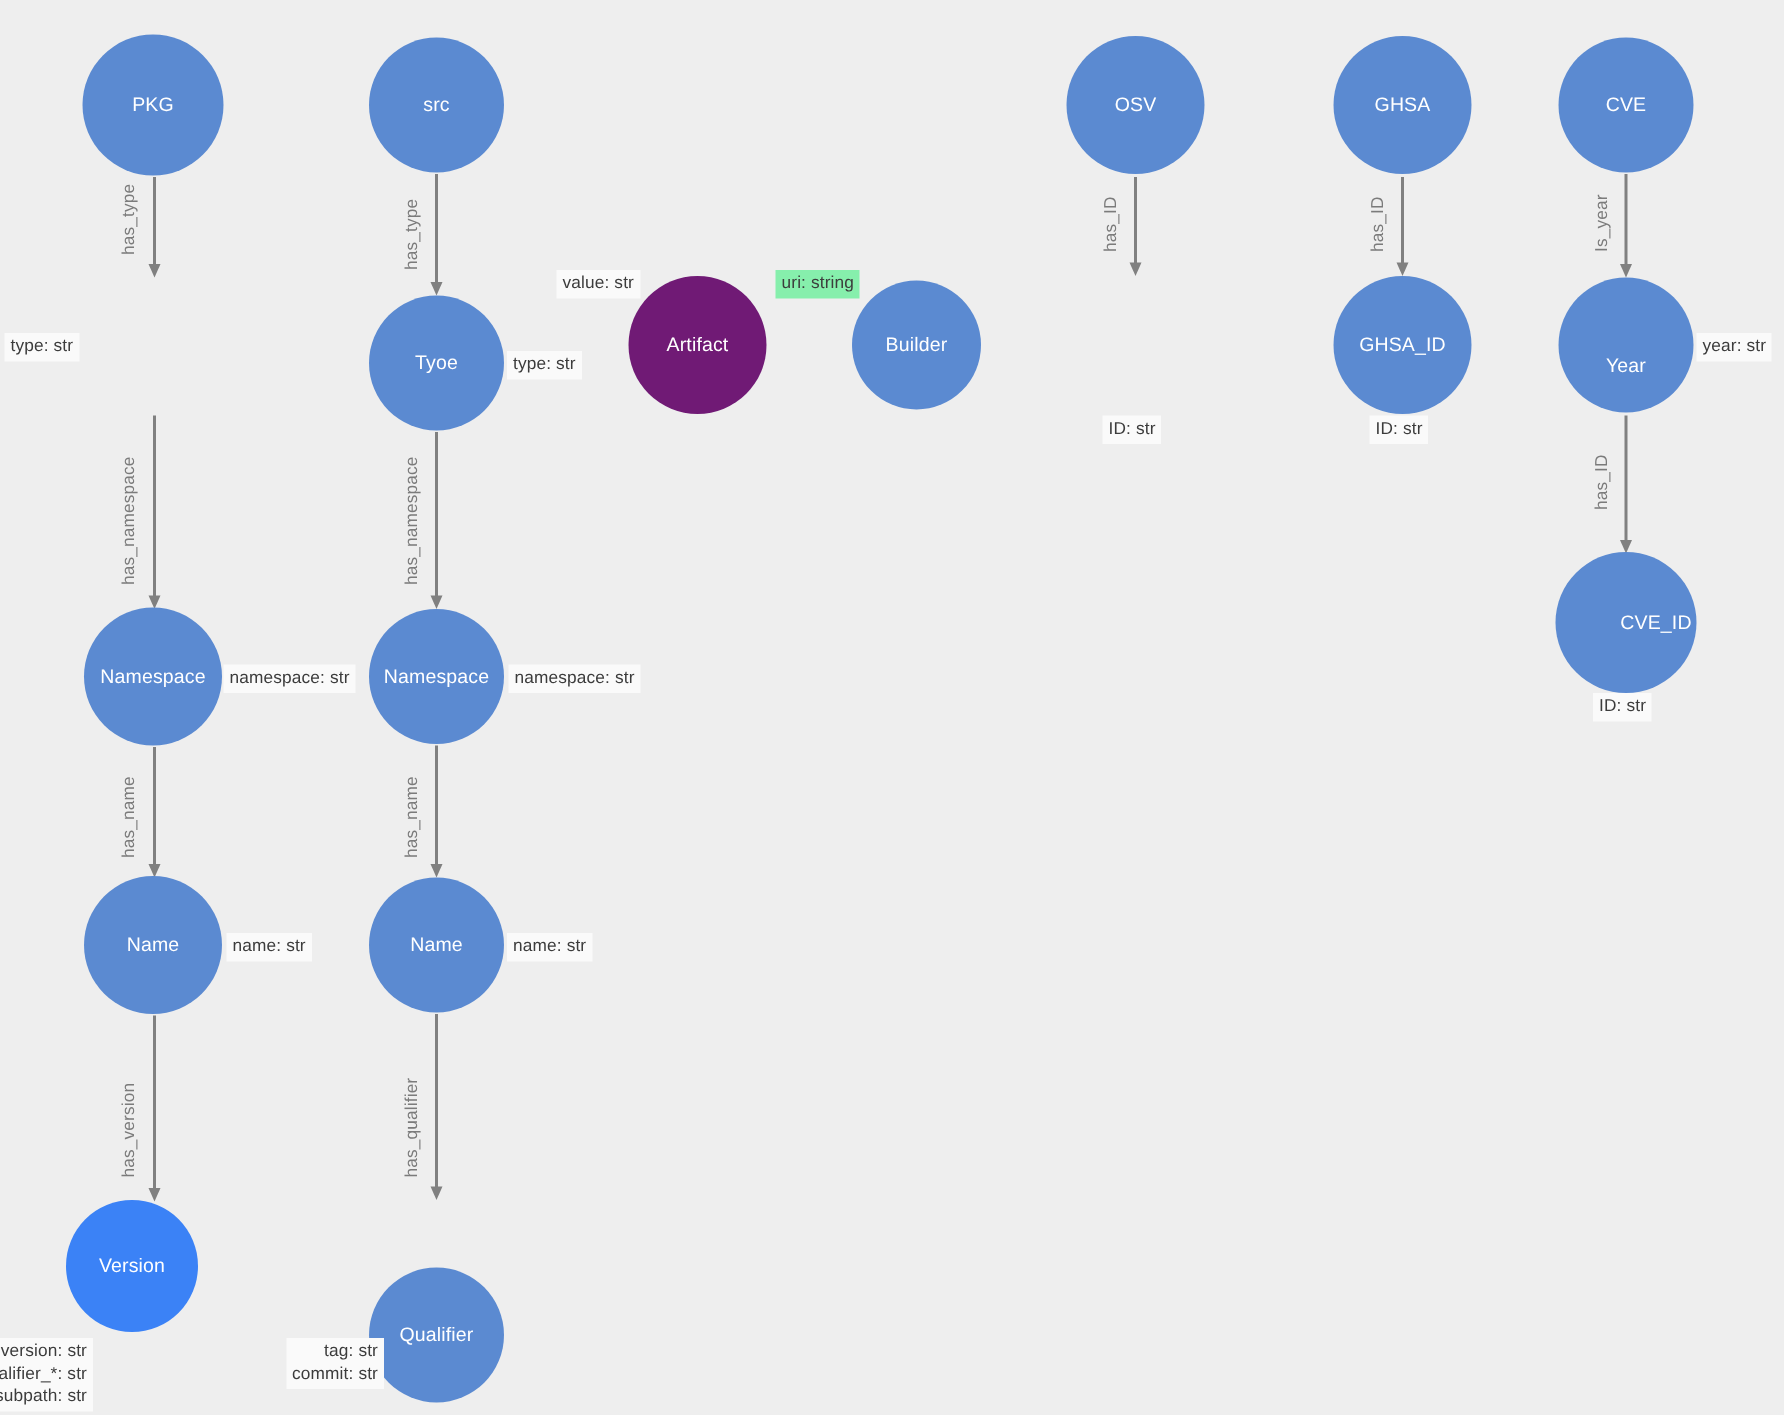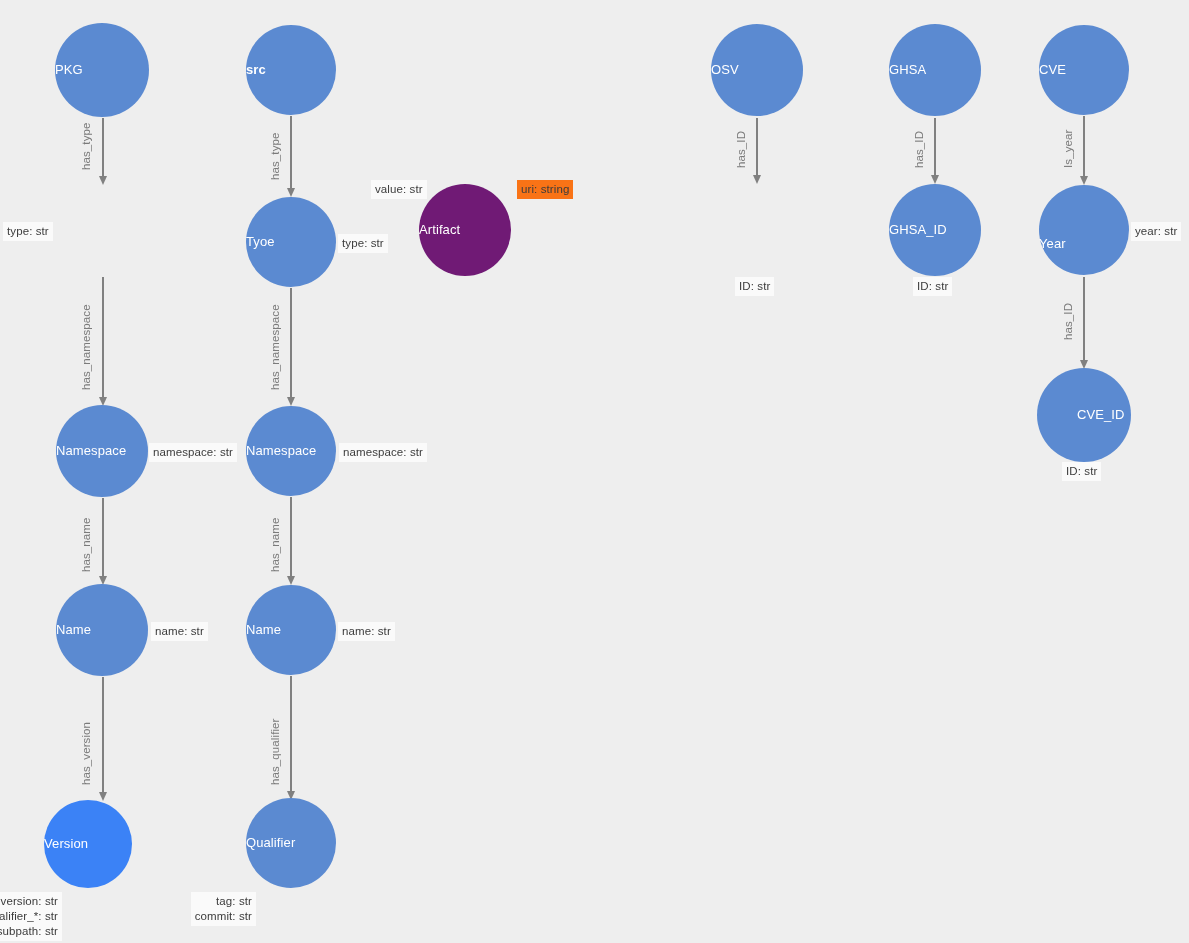--- a/index.html
+++ b/index.html
@@ -20,20 +20,21 @@
     inset: 0;
     width: 1189px;
     height: 943px;
   }
   .node {
     position: absolute;
     border-radius: 50%;
     background: #5b8ad1;
     display: flex;
     align-items: center;
+    justify-content: center;
     box-sizing: border-box;
     z-index: 2;
   }
   .node-label {
     color: #ffffff;
     font-size: 13px;
     line-height: 1.1;
     text-align: center;
     letter-spacing: 0.1px;
     pointer-events: none;
@@ -151,37 +152,40 @@
     </div>
     <div class="node" style="left: 56px; top: 405px; width: 92px; height: 92px; background: rgb(91, 138, 209);">
       <span class="node-label" style="color: rgb(255, 255, 255);">Namespace</span>
     </div>
     <div class="node" style="left: 56px; top: 584px; width: 92px; height: 92px; background: rgb(91, 138, 209);">
       <span class="node-label" style="color: rgb(255, 255, 255);">Name</span>
     </div>
     <div class="node" style="left: 44px; top: 800px; width: 88px; height: 88px; background: #3b82f6;">
       <span class="node-label" style="color: rgb(255, 255, 255);">Version</span>
     </div>
-    <div class="node" style="left: 246px; top: 25px; width: 90px; height: 90px; background: rgb(91, 138, 209); font-weight: bold;">
+    <div class="node" style="left: 246px; top: 25px; width: 90px; height: 90px; background: rgb(91, 138, 209);">
       <span class="node-label" style="color: rgb(255, 255, 255);">src</span>
     </div>
     <div class="node" style="left: 246px; top: 197px; width: 90px; height: 90px; background: rgb(91, 138, 209);">
       <span class="node-label" style="color: rgb(255, 255, 255);">Tyoe</span>
     </div>
     <div class="node" style="left: 246px; top: 406px; width: 90px; height: 90px; background: rgb(91, 138, 209);">
       <span class="node-label" style="color: rgb(255, 255, 255);">Namespace</span>
     </div>
     <div class="node" style="left: 246px; top: 585px; width: 90px; height: 90px; background: rgb(91, 138, 209);">
       <span class="node-label" style="color: rgb(255, 255, 255);">Name</span>
     </div>
-    <div class="node" style="left: 246px; top: 798px; width: 90px; height: 90px; background: rgb(91, 138, 209);">
+    <div class="node" style="left: 246px; top: 845px; width: 90px; height: 90px; background: rgb(91, 138, 209);">
       <span class="node-label" style="color: rgb(255, 255, 255);">Qualifier</span>
     </div>
     <div class="node" style="left: 419px; top: 184px; width: 92px; height: 92px; background: #701a75;">
       <span class="node-label" style="color: rgb(255, 255, 255);">Artifact</span>
+    </div>
+    <div class="node" style="left: 568px; top: 187px; width: 86px; height: 86px; background: rgb(91, 138, 209);">
+      <span class="node-label" style="color: rgb(255, 255, 255);">Builder</span>
     </div>
     <div class="node" style="left: 711px; top: 24px; width: 92px; height: 92px; background: rgb(91, 138, 209);">
       <span class="node-label" style="color: rgb(255, 255, 255);">OSV</span>
     </div>
     <div class="node" style="left: 889px; top: 24px; width: 92px; height: 92px; background: rgb(91, 138, 209);">
       <span class="node-label" style="color: rgb(255, 255, 255);">GHSA</span>
     </div>
     <div class="node" style="left: 1039px; top: 25px; width: 90px; height: 90px; background: rgb(91, 138, 209);">
       <span class="node-label" style="color: rgb(255, 255, 255);">CVE</span>
     </div>
@@ -199,18 +203,18 @@
     <div class="prop align-left" style="background: rgb(250, 250, 250); color: rgb(60, 60, 60); left: 151px; top: 622px;">name: str</div>
     <div class="prop align-right" style="background: rgb(250, 250, 250); color: rgb(60, 60, 60); right: 1127px; top: 892px;">version: str
 qualifier_*: str
 subpath: str</div>
     <div class="prop align-left" style="background: rgb(250, 250, 250); color: rgb(60, 60, 60); left: 338px; top: 234px;">type: str</div>
     <div class="prop align-left" style="background: rgb(250, 250, 250); color: rgb(60, 60, 60); left: 339px; top: 443px;">namespace: str</div>
     <div class="prop align-left" style="background: rgb(250, 250, 250); color: rgb(60, 60, 60); left: 338px; top: 622px;">name: str</div>
     <div class="prop align-right" style="background: rgb(250, 250, 250); color: rgb(60, 60, 60); right: 933px; top: 892px;">tag: str
 commit: str</div>
     <div class="prop align-left" style="background: rgb(250, 250, 250); color: rgb(60, 60, 60); left: 371px; top: 180px;">value: str</div>
-    <div class="prop align-left" style="background: #f97316; color: rgb(60, 60, 60); left: 517px; top: 180px;">uri: string</div>
+    <div class="prop align-left" style="background: #86efac; color: rgb(60, 60, 60); left: 517px; top: 180px;">uri: string</div>
     <div class="prop align-center" style="background: rgb(250, 250, 250); color: rgb(60, 60, 60); left: 735px; top: 277px;">ID: str</div>
     <div class="prop align-center" style="background: rgb(250, 250, 250); color: rgb(60, 60, 60); left: 913px; top: 277px;">ID: str</div>
     <div class="prop align-left" style="background: rgb(250, 250, 250); color: rgb(60, 60, 60); left: 1131px; top: 222px;">year: str</div>
     <div class="prop align-center" style="background: rgb(250, 250, 250); color: rgb(60, 60, 60); left: 1062px; top: 462px;">ID: str</div>
   </div>
 
 </body></html>

